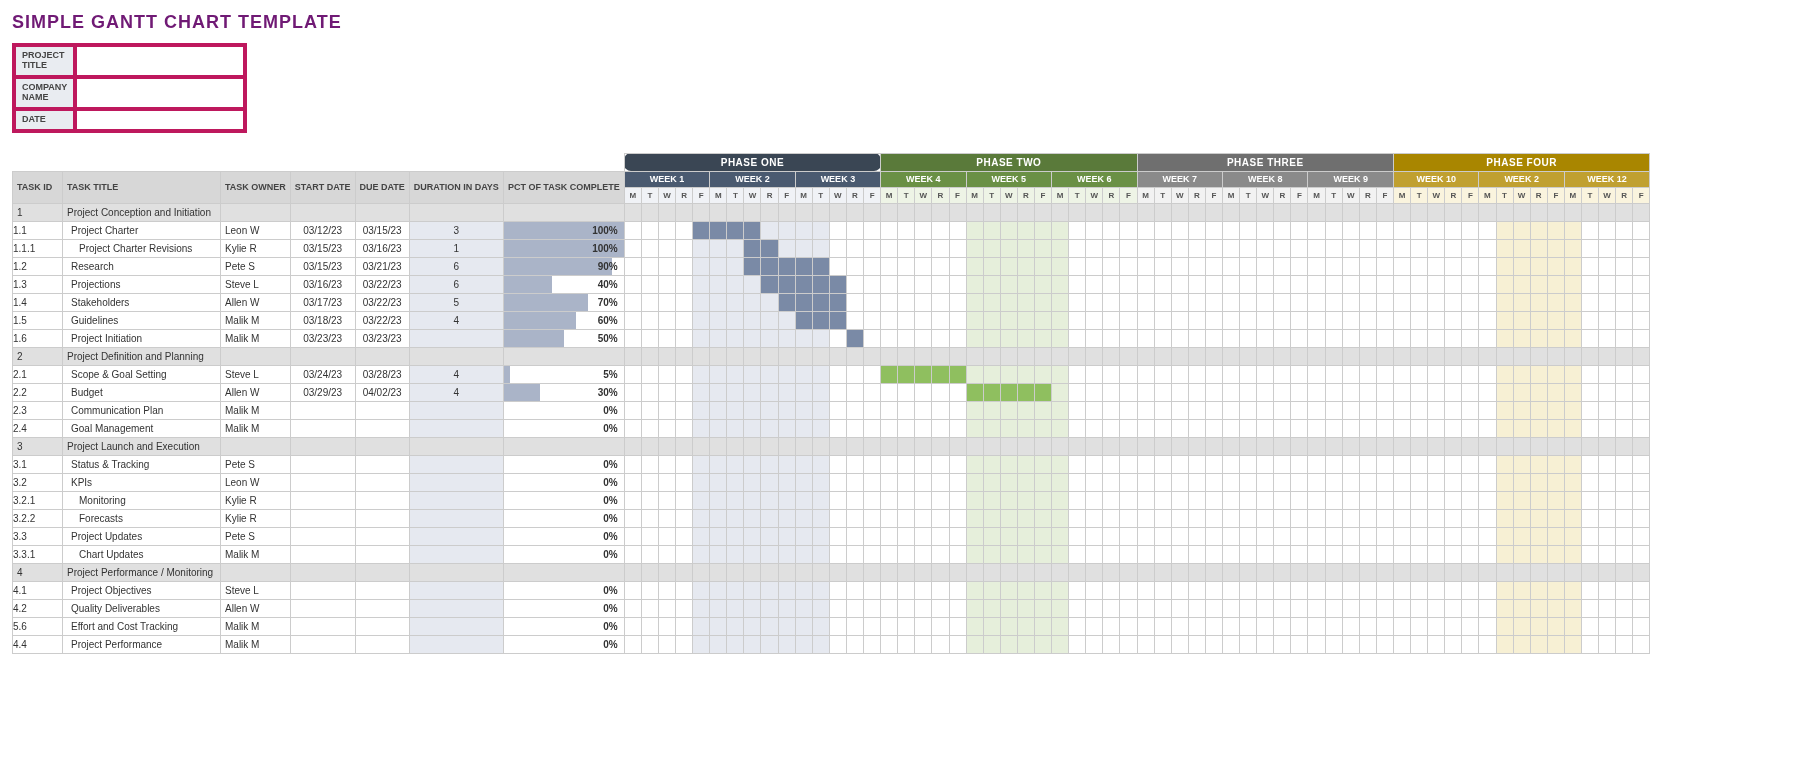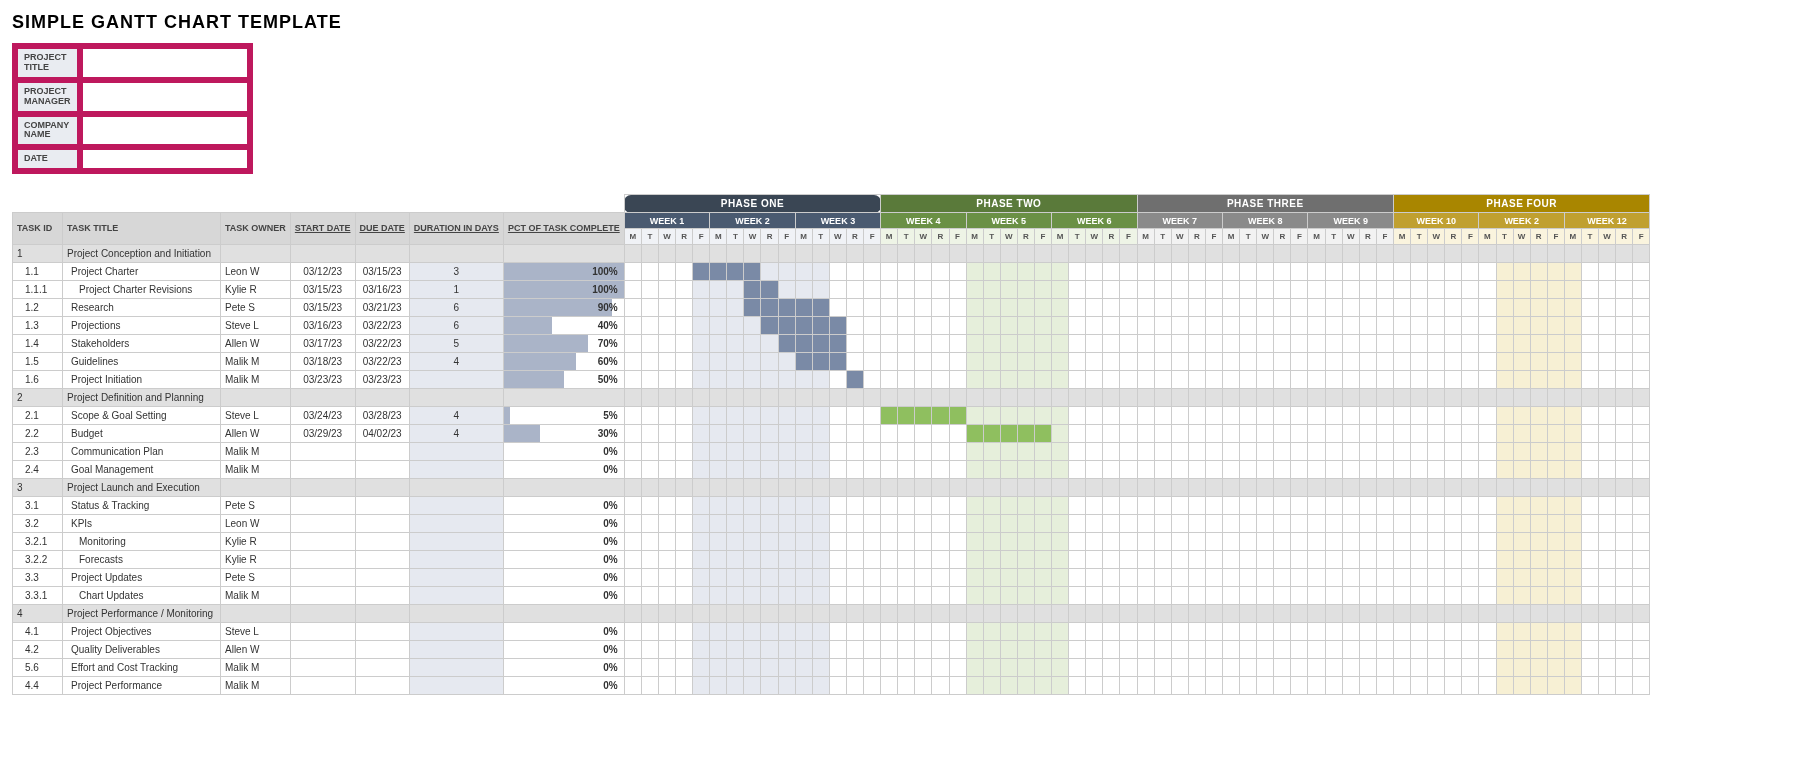--- a/index.html
+++ b/index.html
@@ -8,30 +8,30 @@
     padding: 12px;
     font-family: Arial, Helvetica, sans-serif;
     font-size: 10px;
     background: #fff;
     color: #333;
     width: 1811px;
   }
   .title {
     font-size: 18px;
     font-weight: bold;
-    color: #000000;
+    color: #701a75;
     letter-spacing: 1px;
     margin-bottom: 10px;
   }
   .meta-table {
     border-collapse: collapse;
     margin-bottom: 20px;
   }
   .meta-table td {
-    border: 6px solid #be185d;
+    border: 4px solid #be185d;
     padding: 4px 6px;
     height: 22px;
   }
   .meta-table .label {
     background: #e9ecf1;
     font-weight: bold;
     font-size: 9px;
     width: 56px;
     color: #444;
     line-height: 1.1;
@@ -101,24 +101,24 @@
     background: #d7d7d7;
     font-weight: bold;
     font-size: 9px;
     text-align: left;
     padding: 2px 4px !important;
     height: 32px;
     vertical-align: middle;
     color: #444;
     line-height: 1.2;
   }
-  .main-hdr.center { text-align: center; text-decoration: underline; }
+  .main-hdr.center { text-align: center; }
 
   .row td { height: 18px; font-size: 10px; }
-  .row .c-id { padding-left: 12px; background:#fff; }
+  .row .c-id { padding-left: 0; background:#fff; }
   .row .c-title { padding-left: 8px; background:#fff; }
   .row .c-owner { padding-left: 4px; background:#fff; }
   .row .c-sdate, .row .c-ddate { text-align: center; background:#fff; }
   .row .c-dur { text-align: center; background:#e6e9f0; }
   .row .c-pct { text-align: right; padding-right: 6px; font-weight: bold; position: relative; background:#fff; }
   .row .c-pct .fill { position: absolute; left:0; top:0; bottom:0; background:#aab4c8; z-index:0; }
   .row .c-pct .txt { position: relative; z-index:1; }
 
   .group-row td { background: #e0e0e0; height: 18px; }
   .group-row .c-id { padding-left:4px; }
@@ -136,24 +136,20 @@
 </style>
 </head>
 <body>
 
 <div class="title">SIMPLE GANTT CHART TEMPLATE</div>
 
 <table class="meta-table">
   <tbody>
       <tr>
     <td class="label">PROJECT TITLE</td>
-    <td class="value"></td>
-  </tr>
-  <tr>
-    <td class="label">PROJECT MANAGER</td>
     <td class="value"></td>
   </tr>
   <tr>
     <td class="label">COMPANY NAME</td>
     <td class="value"></td>
   </tr>
   <tr>
     <td class="label">DATE</td>
     <td class="value"></td>
   </tr>

